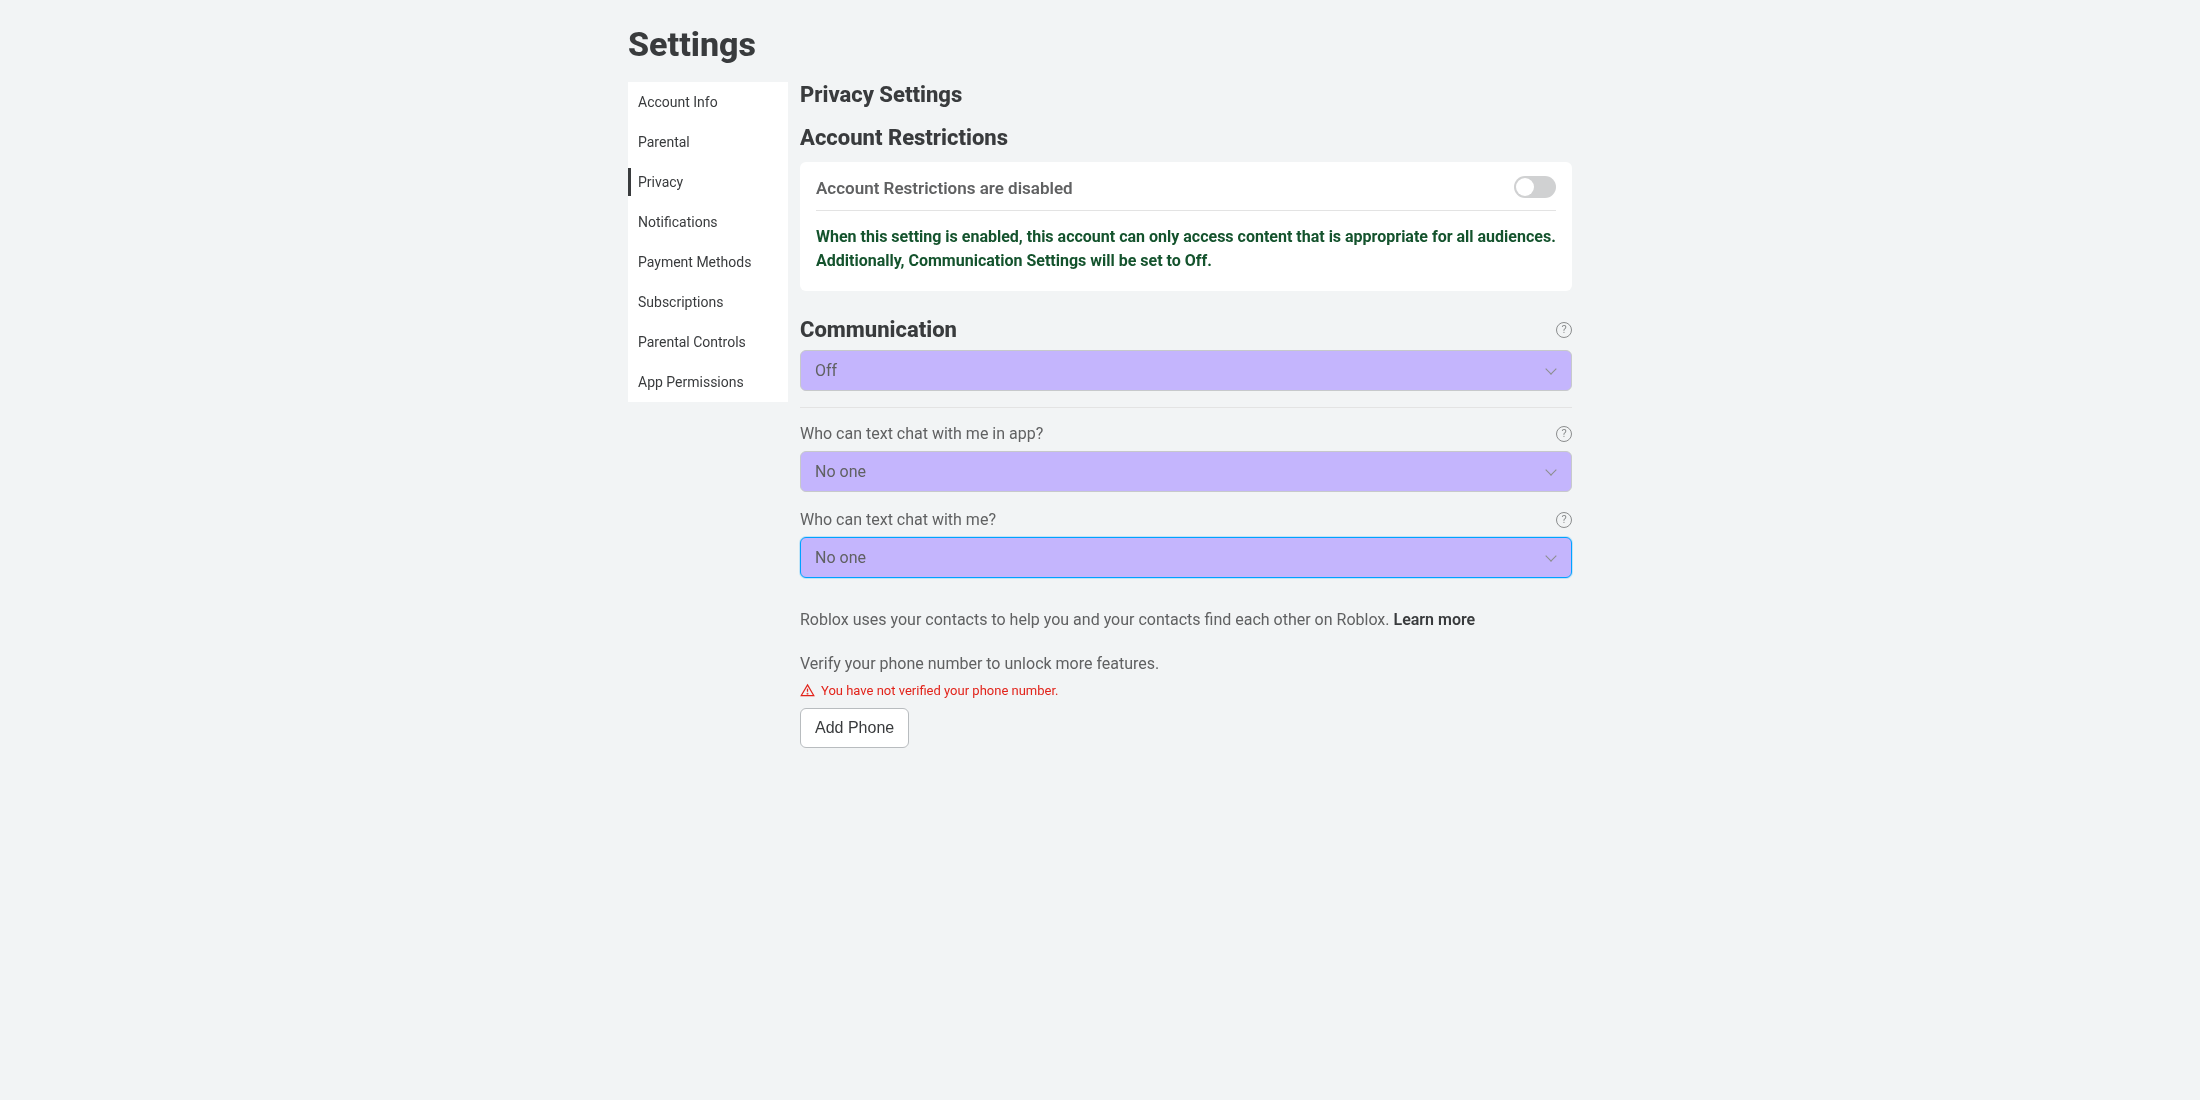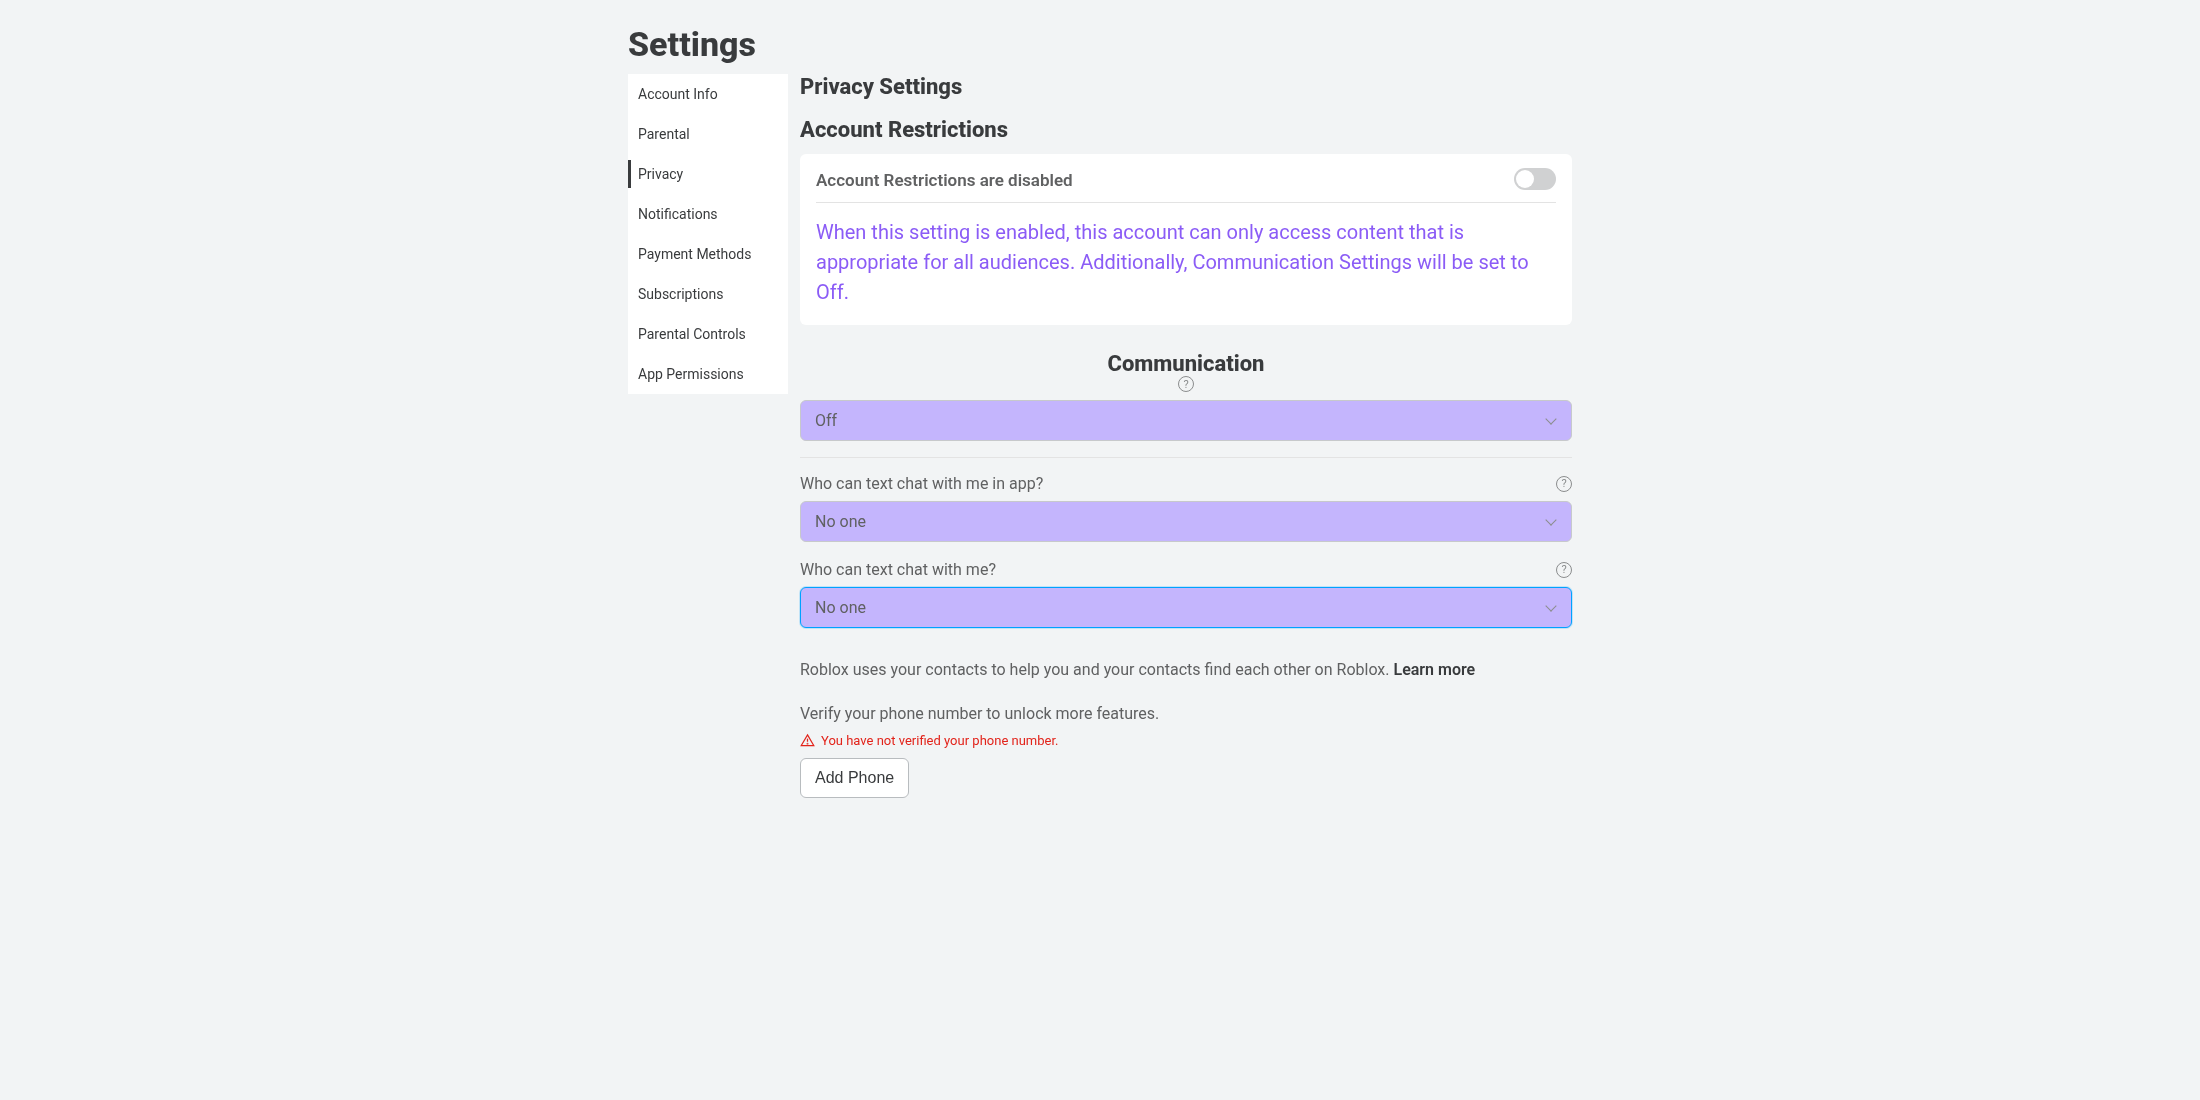--- a/index.html
+++ b/index.html
@@ -13,21 +13,21 @@
     }
     .wrapper {
       max-width: 944px;
       margin: 0 auto;
       padding-top: 24px;
     }
     .page-title {
       font-size: 34px;
       font-weight: 800;
       color: #393b3d;
-      margin-bottom: 10px;
+      margin-bottom: 18px;
     }
     .layout {
       display: flex;
       gap: 12px;
       align-items: flex-start;
     }
     .sidebar {
       width: 160px;
       background: #fff;
       flex-shrink: 0;
@@ -93,24 +93,25 @@
       content: "";
       position: absolute;
       width: 18px;
       height: 18px;
       background: #fff;
       border-radius: 50%;
       top: 2px;
       left: 2px;
     }
     .card-desc {
-      font-size: 20px;
-      color: #8b5cf6;
+      font-size: 16px;
+      color: #14532d;
       padding-top: 14px;
       line-height: 1.5;
+      font-weight: bold;
     }
     .row-with-help {
       display: flex;
       justify-content: space-between;
       align-items: center;
     }
     .help-icon {
       width: 16px;
       height: 16px;
       border: 1.5px solid #8b8d8e;
@@ -234,21 +235,21 @@
       <h3 class="subsection-title">Account Restrictions</h3>
       <div class="card">
         <div class="card-header-row">
           <div class="card-header-text">Account Restrictions are disabled</div>
           <div class="toggle"></div>
         </div>
         <div class="card-desc">When this setting is enabled, this account can only access content that is appropriate for all audiences. Additionally, Communication Settings will be set to Off.</div>
       </div>
 
       <div class="comm-block">
-        <div class="row-with-help" style="margin-bottom:4px;flex-direction:column;">
+        <div class="row-with-help" style="margin-bottom:4px;">
           <h3 class="subsection-title" style="margin-bottom:0;">Communication</h3>
           <div class="help-icon">?</div>
         </div>
         <div class="select">
           <span>Off</span>
           <span class="chevron"></span>
         </div>
 
         <hr class="divider">
 

